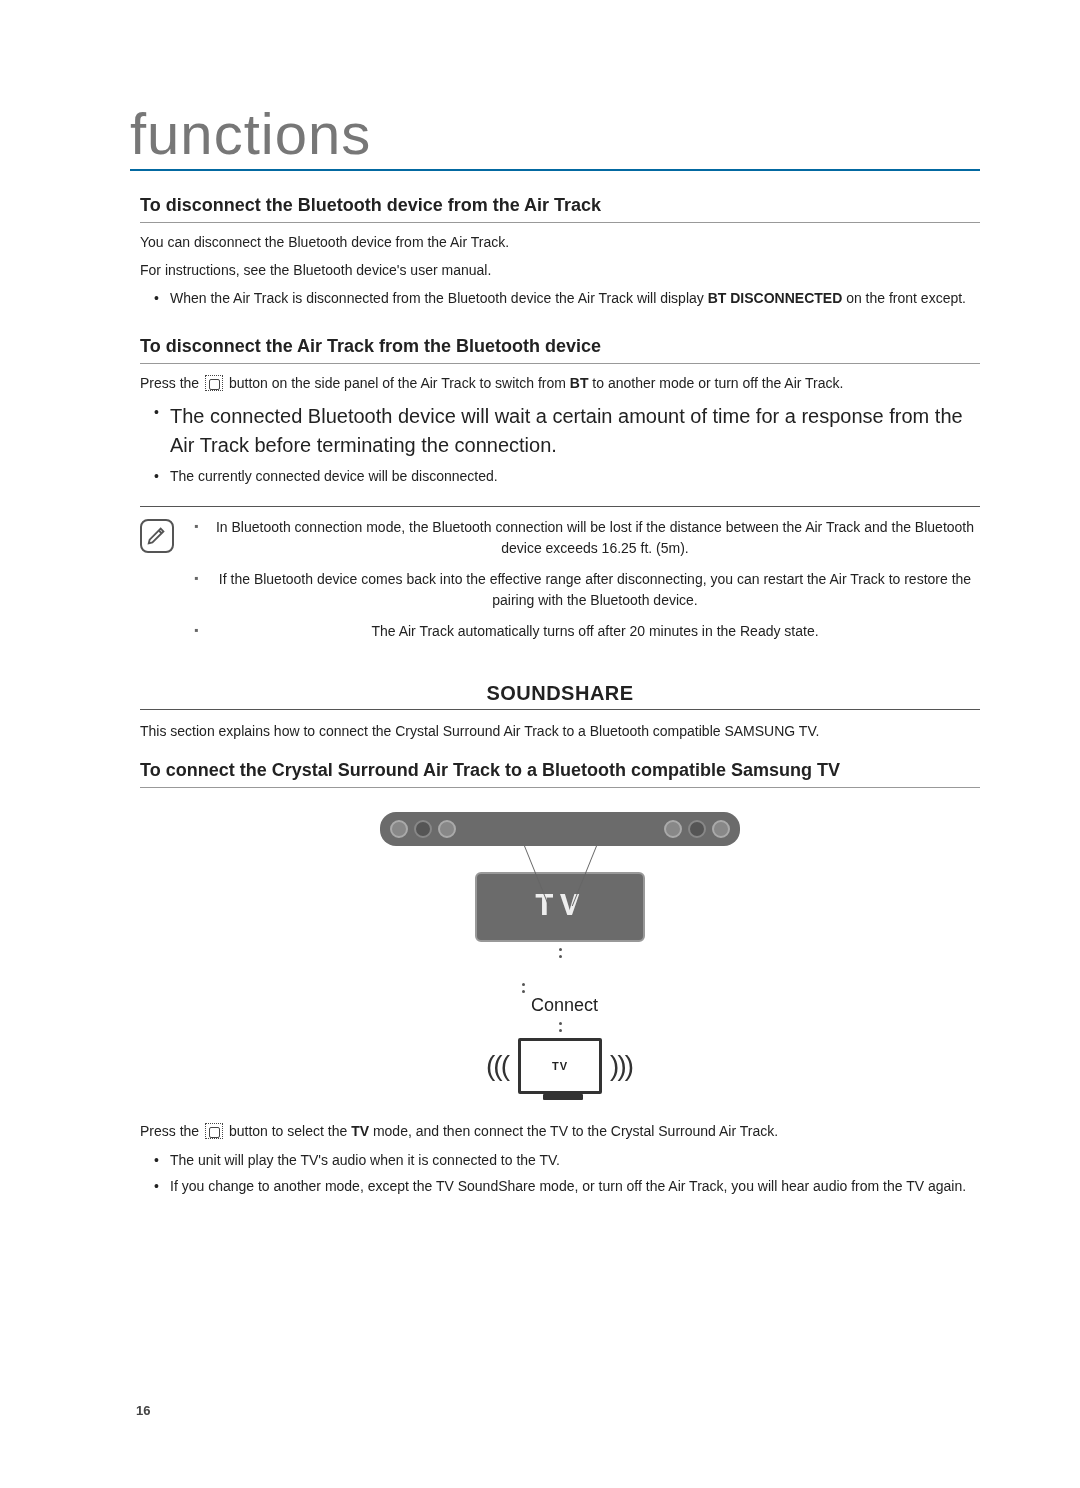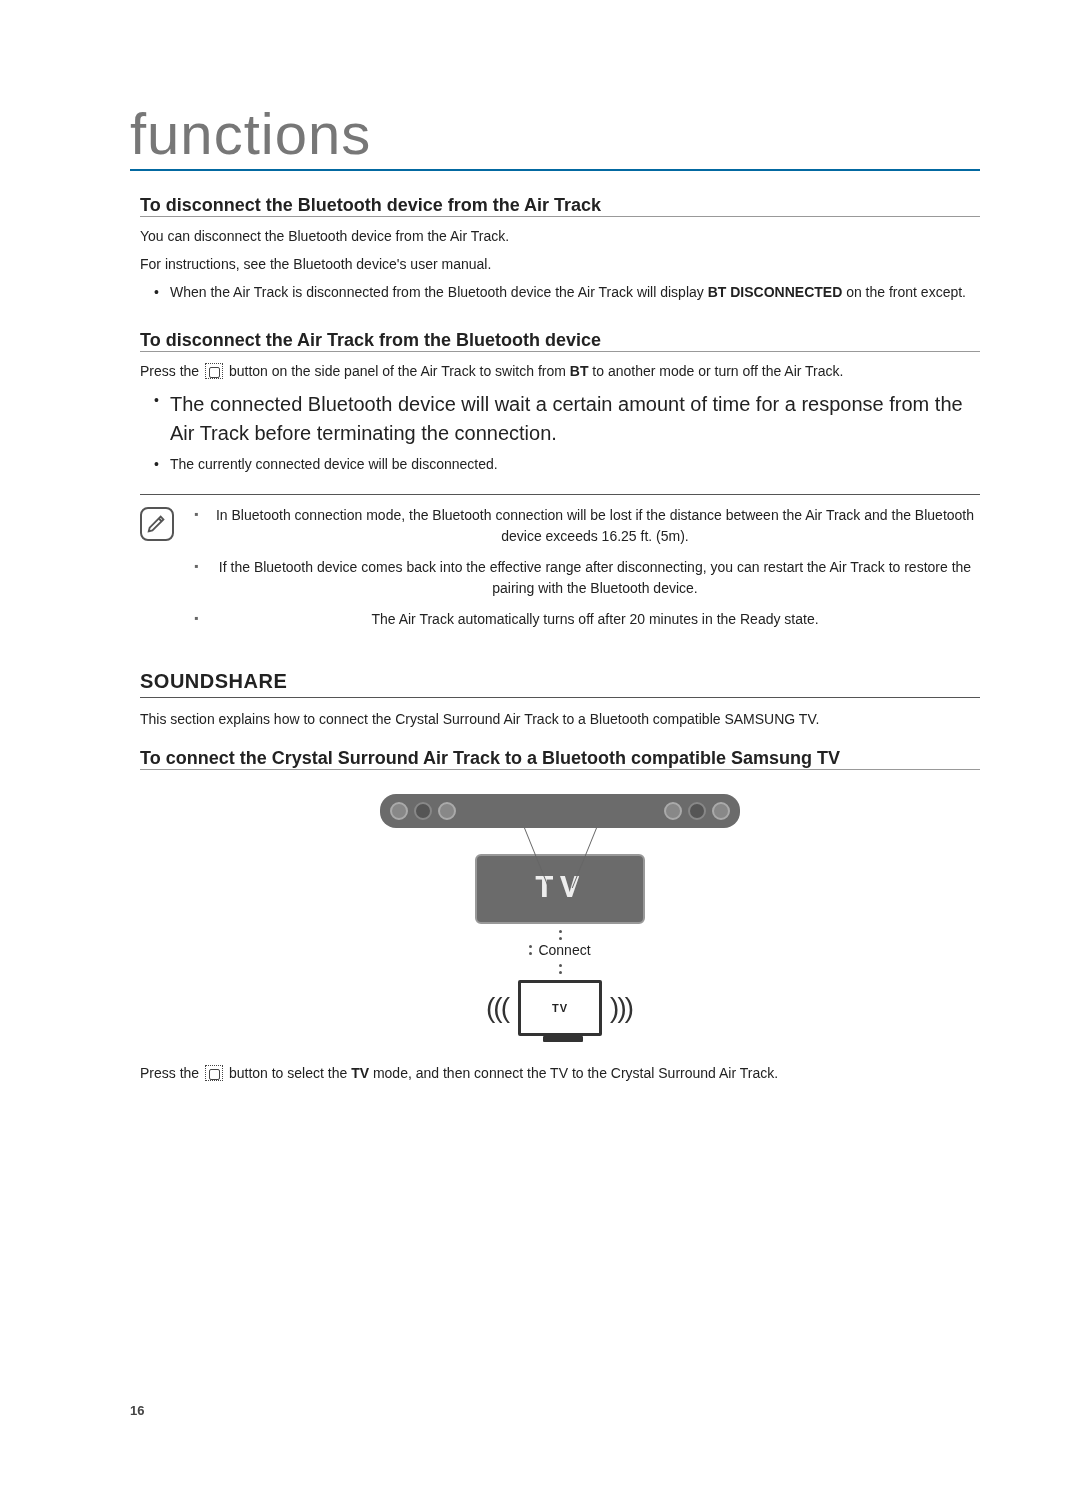--- a/index.html
+++ b/index.html
@@ -22,31 +22,33 @@
     margin-bottom: 24px;
     font-family: "Helvetica Neue", Helvetica, Arial, sans-serif;
     font-stretch: condensed;
   }
   .content { padding-left: 10px; }
   h2.section-heading {
     font-size: 18px;
     font-weight: bold;
     color: #222;
     border-bottom: 1px solid #999;
+    padding-bottom: 6px;
     margin-bottom: 10px;
   }
   h2.major-heading {
     font-size: 20px;
     font-weight: bold;
     color: #222;
     border-bottom: 1px solid #555;
     padding-bottom: 4px;
     margin-top: 30px;
     margin-bottom: 12px;
     letter-spacing: 0.5px;
+    text-align: center;
   }
   p.intro {
     font-size: 14px;
     line-height: 1.4;
     margin-bottom: 8px;
   }
   ul.bullets {
     list-style: none;
     padding-left: 18px;
     margin-bottom: 20px;
@@ -140,38 +142,38 @@
     background: #6b6b6b;
     border: 2px solid #999;
     border-radius: 6px;
     display:flex; align-items:center; justify-content:center;
     color:#eee; font-weight:bold; font-size: 32px; letter-spacing: 6px;
     font-family: "Courier New", monospace;
   }
   .dots { display:flex; flex-direction:column; align-items:center; gap:4px; margin-top:6px;}
   .dots span.d { width:3px; height:3px; background:#555; border-radius:50%; }
   .connect-row { display:flex; align-items:center; gap:6px; margin-top:2px;}
-  .connect-label { font-size:14px; }
+  .connect-label { font-size:18px;margin-top:35px; }
   .tv-row { display:flex; align-items:center; gap:10px; margin-top:6px;}
   .wave { font-size:28px; color:#333; font-weight:300; letter-spacing:-2px;}
   .wave.flip { transform: scaleX(-1); display:inline-block; }
   .tv {
     width: 84px; height: 56px;
     border: 3px solid #333;
     border-radius: 2px;
     display:flex; align-items:center; justify-content:center;
     font-size: 11px; font-weight:bold; letter-spacing:1px;
     position:relative;
   }
   .tv::after{
     content:""; position:absolute; bottom:-9px; left:22px; width:40px; height:6px;
     background:#333; border-radius:1px;
   }
   .page-num {
-    position:absolute; bottom: 70px; left: 130px;
+    position:absolute; bottom: 70px; left: 136px;
     font-size: 13px; font-weight:bold; color:#444;
   }
   b { font-weight:bold; }
 </style>
 </head>
 <body>
 
 <div class="page-title">functions</div>
 
 <div class="content">
@@ -251,16 +253,20 @@
     <div class="tv-row">
       <span class="wave">(((</span>
       <div class="tv">TV</div>
       <span class="wave flip">(((</span>
     </div>
   </div>
 
   <p class="intro">
     <span>Press the </span><span class="inline-icon"></span><span> button to select the </span><b>TV</b><span> mode, and then connect the TV to the Crystal Surround Air Track.</span>
   </p>
+  <ul class="bullets">
+    <li>The unit will play the TV's audio when it is connected to the TV.</li>
+    <li>If you change to another mode, except the TV SoundShare mode, or turn off the Air Track, you will hear audio from the TV again.</li>
+  </ul>
 
 </div>
 
 <div class="page-num">16</div>
 
 </body></html>

